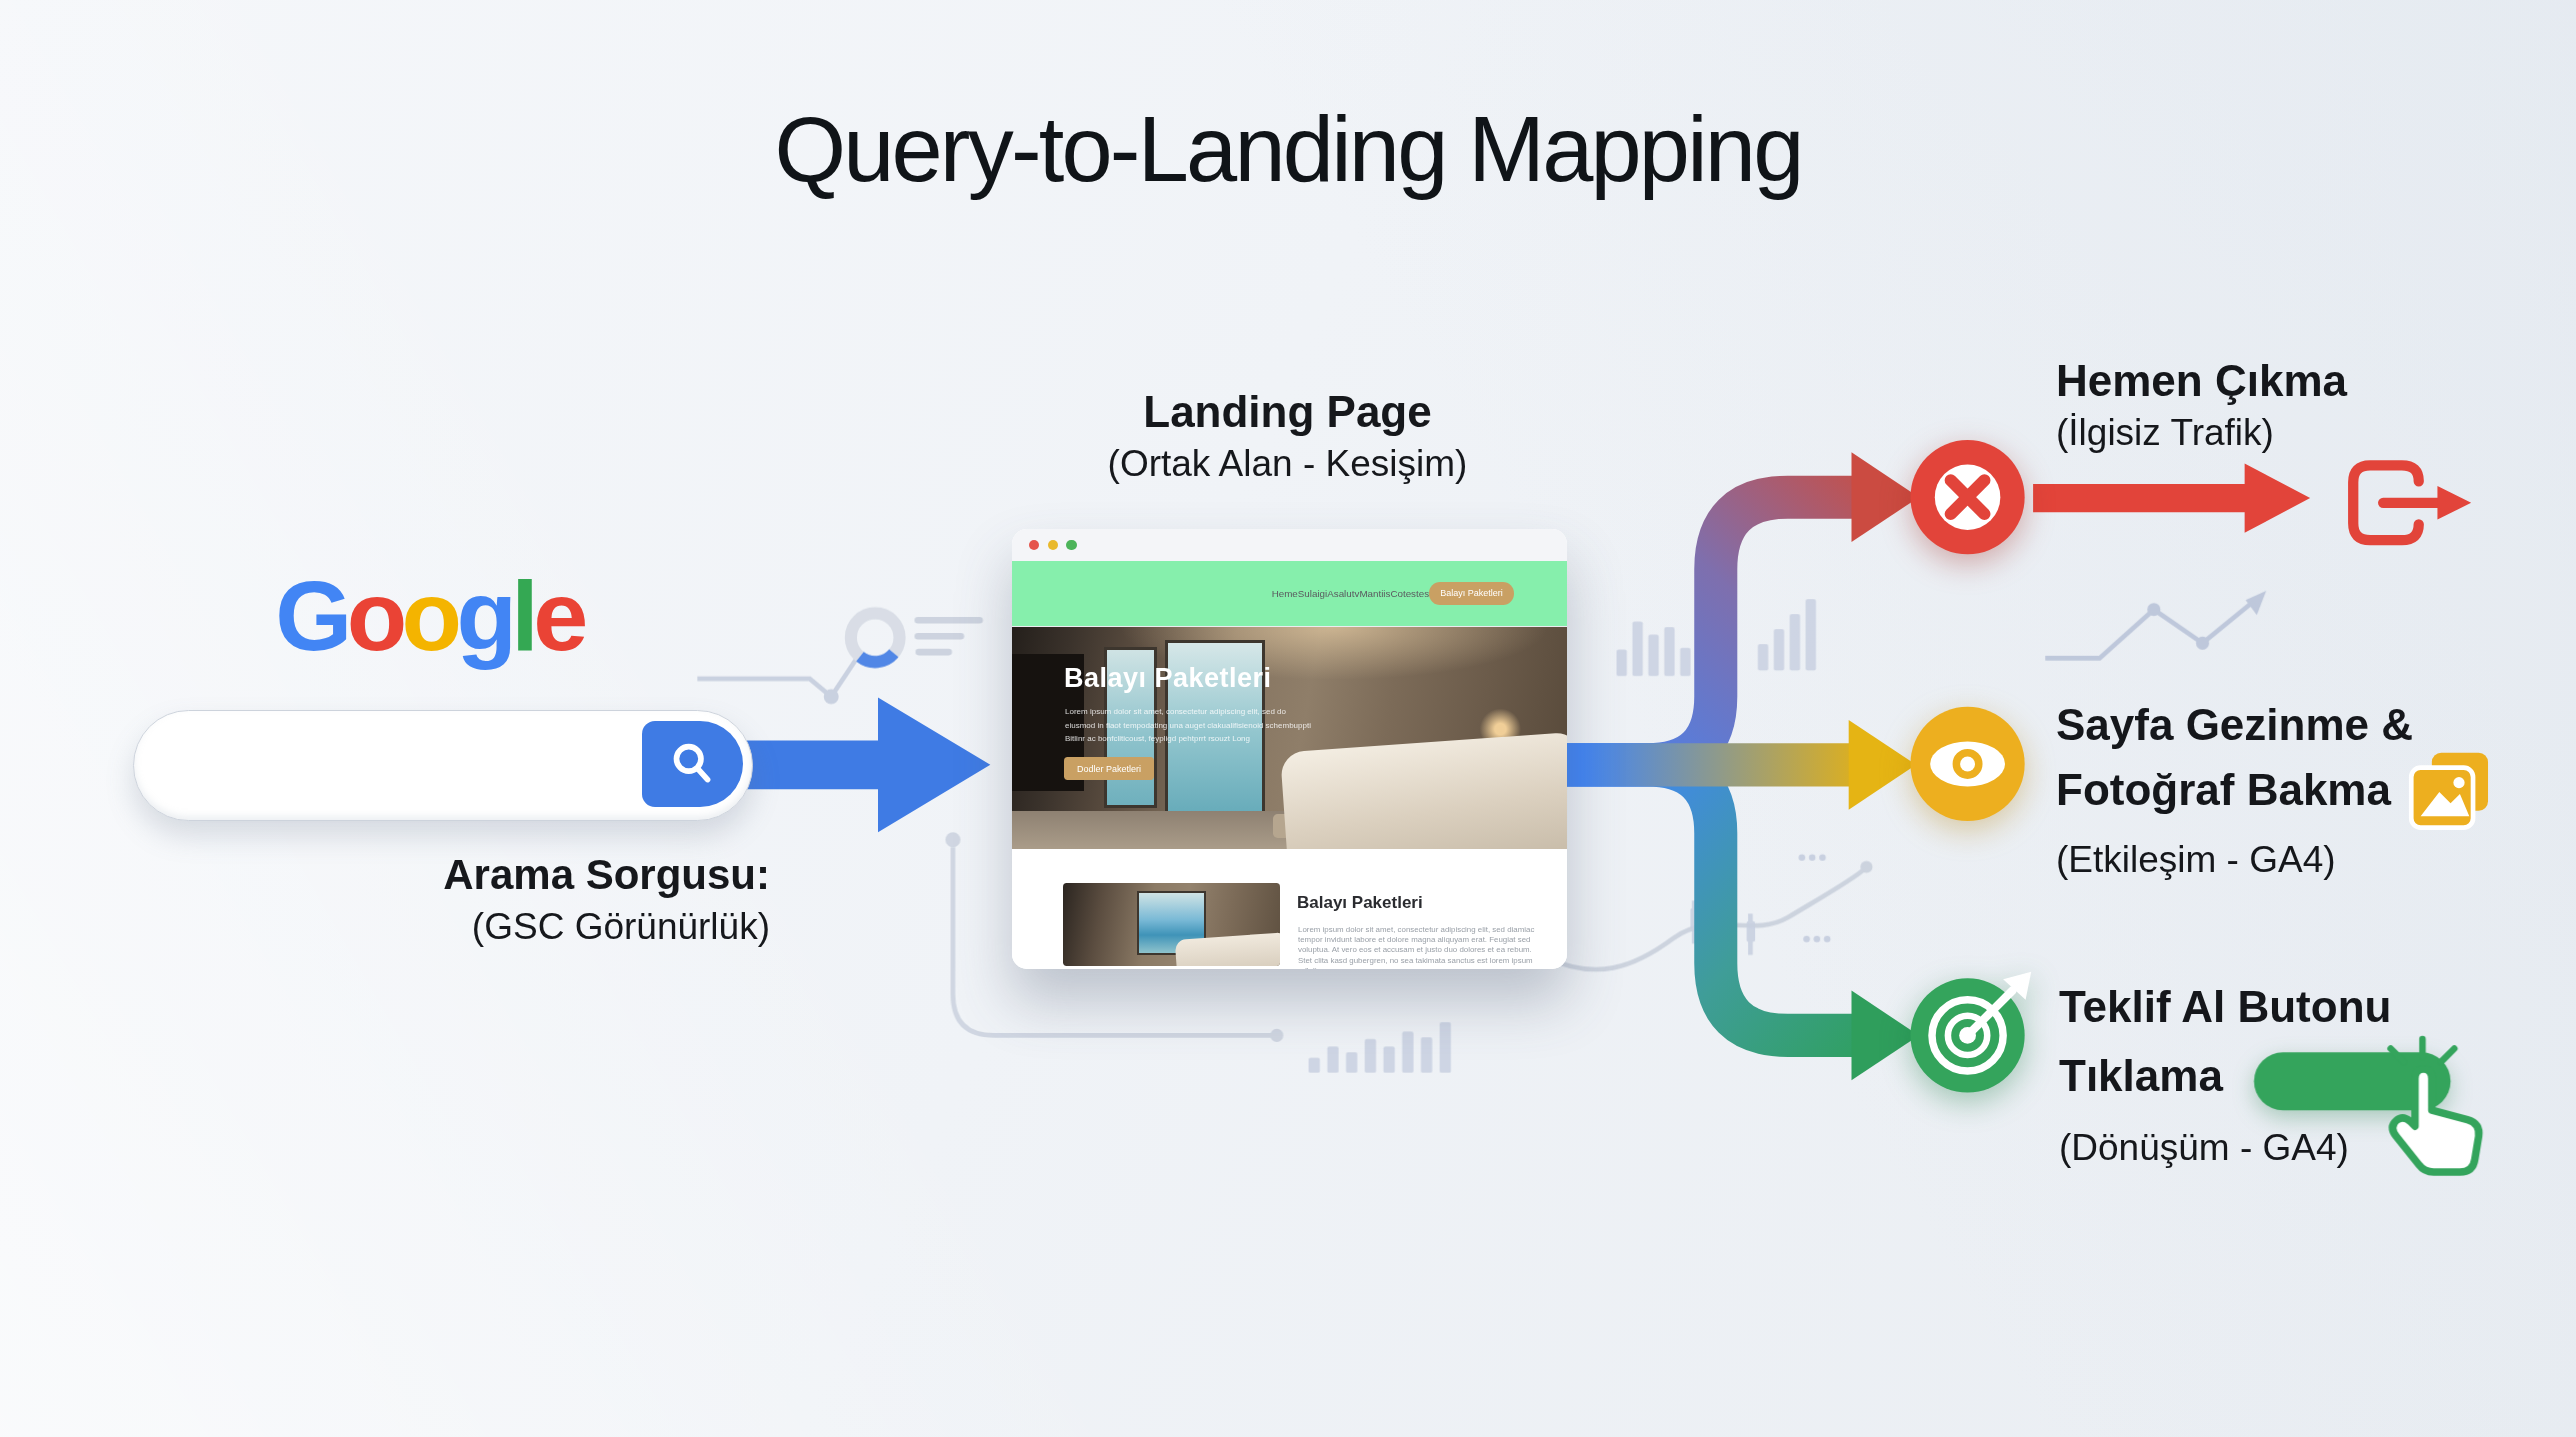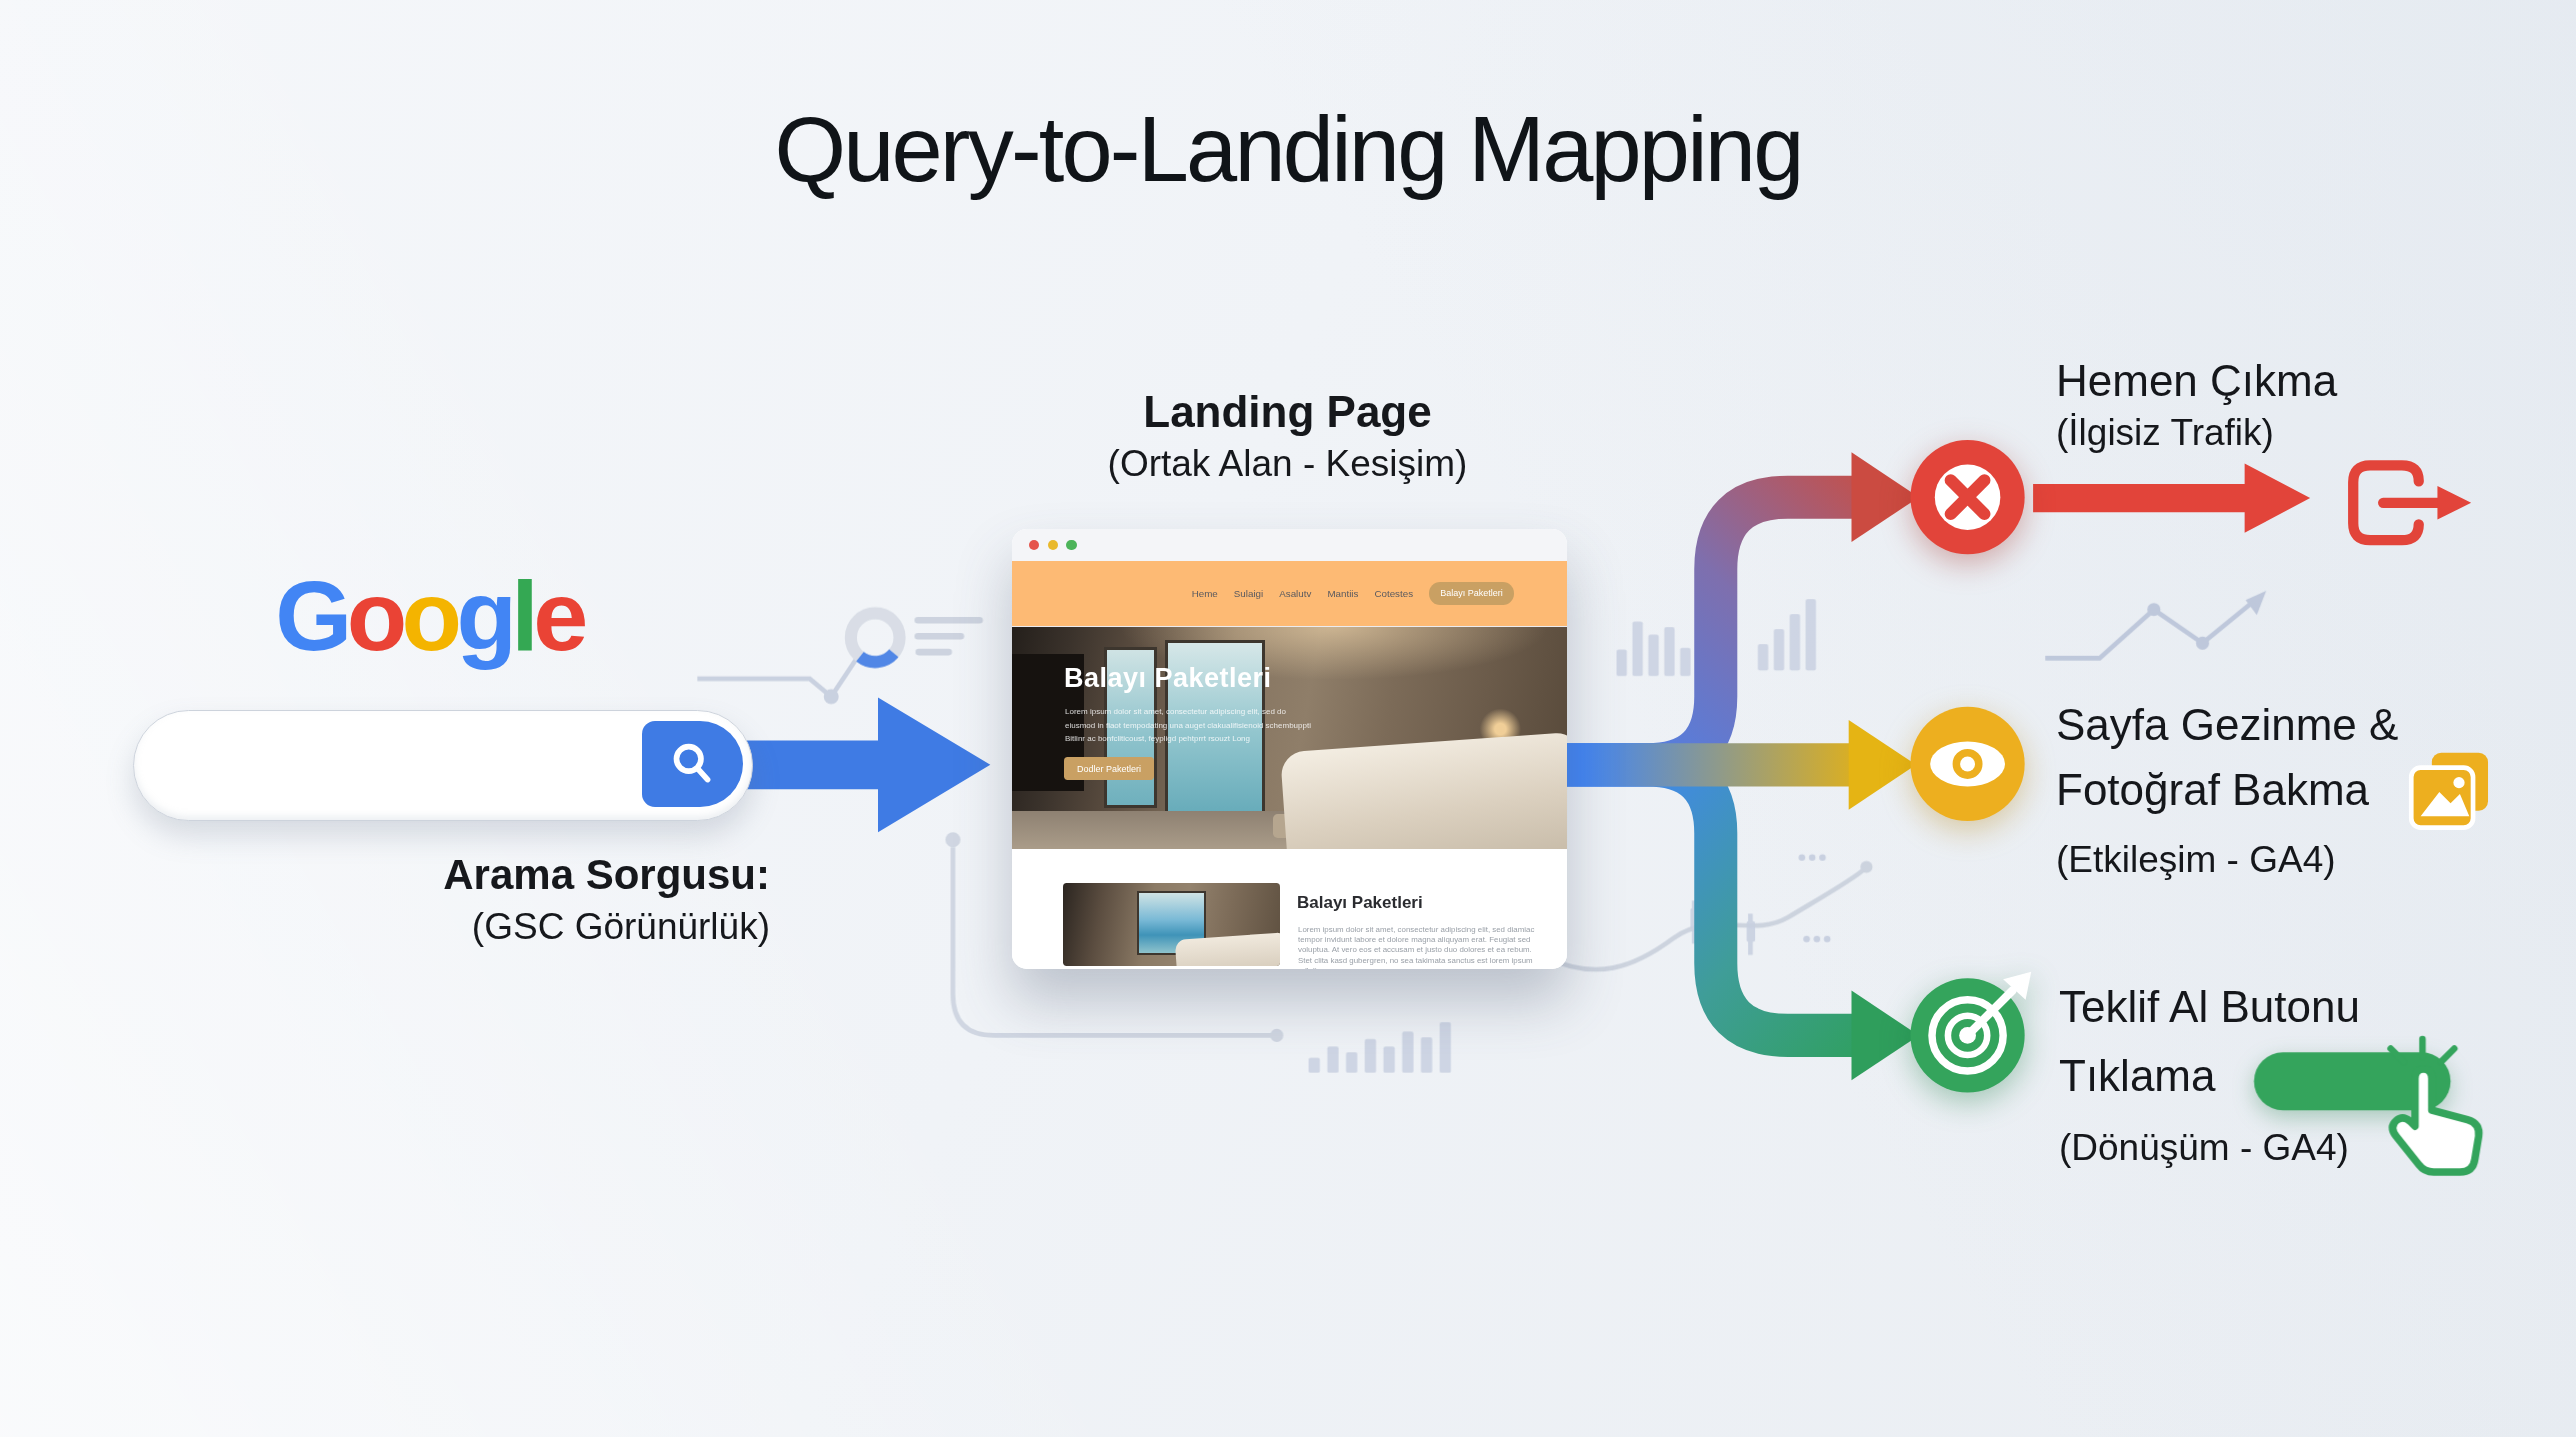--- a/index.html
+++ b/index.html
@@ -36,22 +36,22 @@
   
   .lheading{left:960px;top:384px;width:655px;text-align:center;color:#16181c;}
   .lheading .c-b{font-size:44px;font-weight:bold;line-height:56px;}
   .lheading .c-r{font-size:37px;line-height:47px;}
 
   
   .browser{left:1012px;top:529px;width:555px;height:440px;background:#fff;border-radius:15px;
     box-shadow:0 32px 56px rgba(70,82,105,.30);overflow:hidden;}
   .b-top{height:32px;background:#f4f5f8;display:flex;align-items:center;padding-left:17px;gap:8.4px;}
   .b-dot{width:10.3px;height:10.3px;border-radius:50%;}
-  .b-nav{height:65px;background:#fdba74;display:flex;align-items:center;justify-content:flex-end;
-    gap:16px;padding-right:53px;border-bottom:0.9px solid #ececf0;padding-left:12px;}
+  .b-nav{height:65px;background:#86efac;display:flex;align-items:center;justify-content:flex-end;
+    padding-right:53px;border-bottom:0.9px solid #ececf0;padding-left:12px;}
   .b-nav .nav-item{font-size:9.8px;color:#5a5a5f;}
   .nav-cta{background:var(--c-gold,#C9A063);color:#fff;font-size:9px;border:0;cursor:pointer;
     border-radius:11.2px;padding:6.6px 11.2px;line-height:1;}
   .hero{position:relative;height:222px;overflow:hidden;
     background:linear-gradient(100deg,#241f1b 0%,#3a322b 10%,#5b4d40 22%,#857460 38%,#8f7e69 52%,#7c6b58 66%,#6b5b4a 82%,#564839 100%);}
   .hero::before{content:"";position:absolute;inset:0;
     background:radial-gradient(55% 34% at 58% 0%,rgba(255,226,180,.55),rgba(255,226,180,0) 70%),
                radial-gradient(circle at 88% 46%,rgba(255,219,160,.9) 0 5.6px,rgba(255,219,160,0) 20.6px);}
   .h-tv{position:absolute;left:0;top:12%;width:13%;height:62%;background:#16120f;}
   .h-win1{position:absolute;left:16.5%;top:9%;width:8.5%;height:70%;border:3.7px solid #3d362e;
@@ -73,21 +73,21 @@
   .s-thumb::before{content:"";position:absolute;left:34%;top:10%;width:30%;height:72%;
     background:linear-gradient(#cfe3e4,#79b9d6 45%,#3f93b8 70%,#8fc3cc);border:2.8px solid #3d362e;}
   .s-thumb::after{content:"";position:absolute;right:-4%;bottom:-12%;width:52%;height:48%;transform:rotate(-4deg);
     border-radius:11.2px 11.2px 0 0;background:linear-gradient(#f0e9dd,#d4c9b8);}
   .s-title{position:absolute;left:285px;top:44px;font-weight:bold;font-size:17px;color:#2b2c30;}
   .s-line{position:absolute;left:286px;color:#9aa0a8;font-size:7.9px;line-height:1;white-space:nowrap;}
 
   
   .outcome{color:#15171b;}
   .o-line{position:absolute;white-space:nowrap;line-height:1;}
-  .o-b{font-size:44px;font-weight:normal;}
+  .o-b{font-size:44px;font-weight:bold;}
   .o-r{font-size:37px;}
 
   .art{position:absolute;left:0;top:0;}
 </style>
 </head>
 <body>
 
 <div class="stage">
 
   <svg class="art" width="2576" height="1438" viewBox="0 0 2752 1536">

